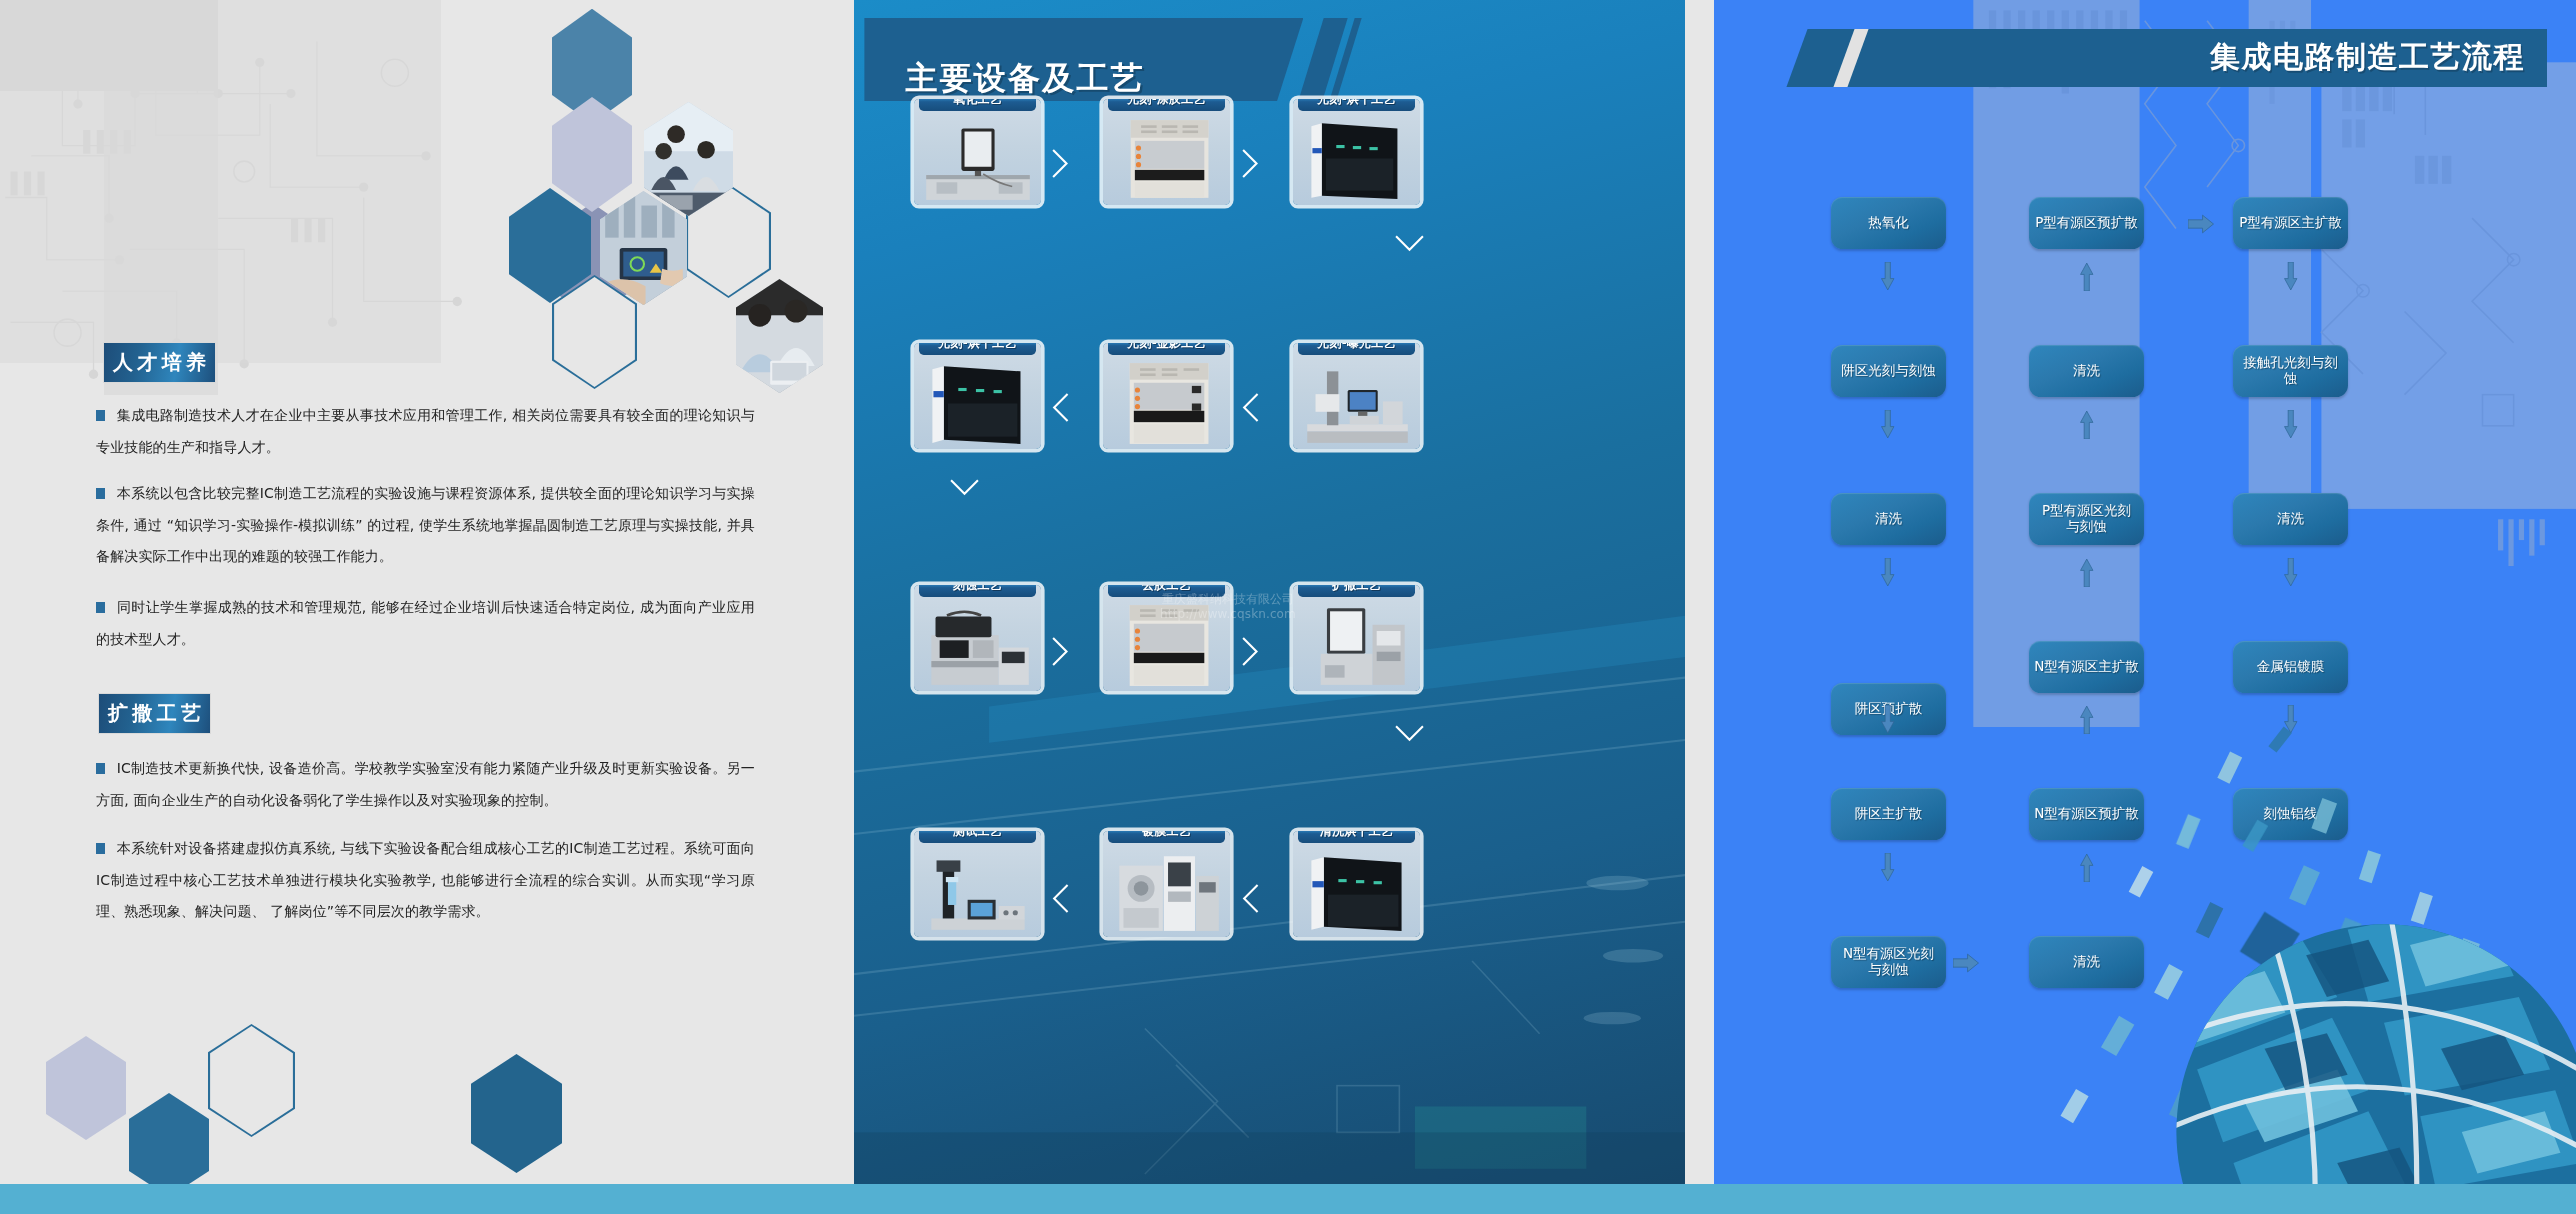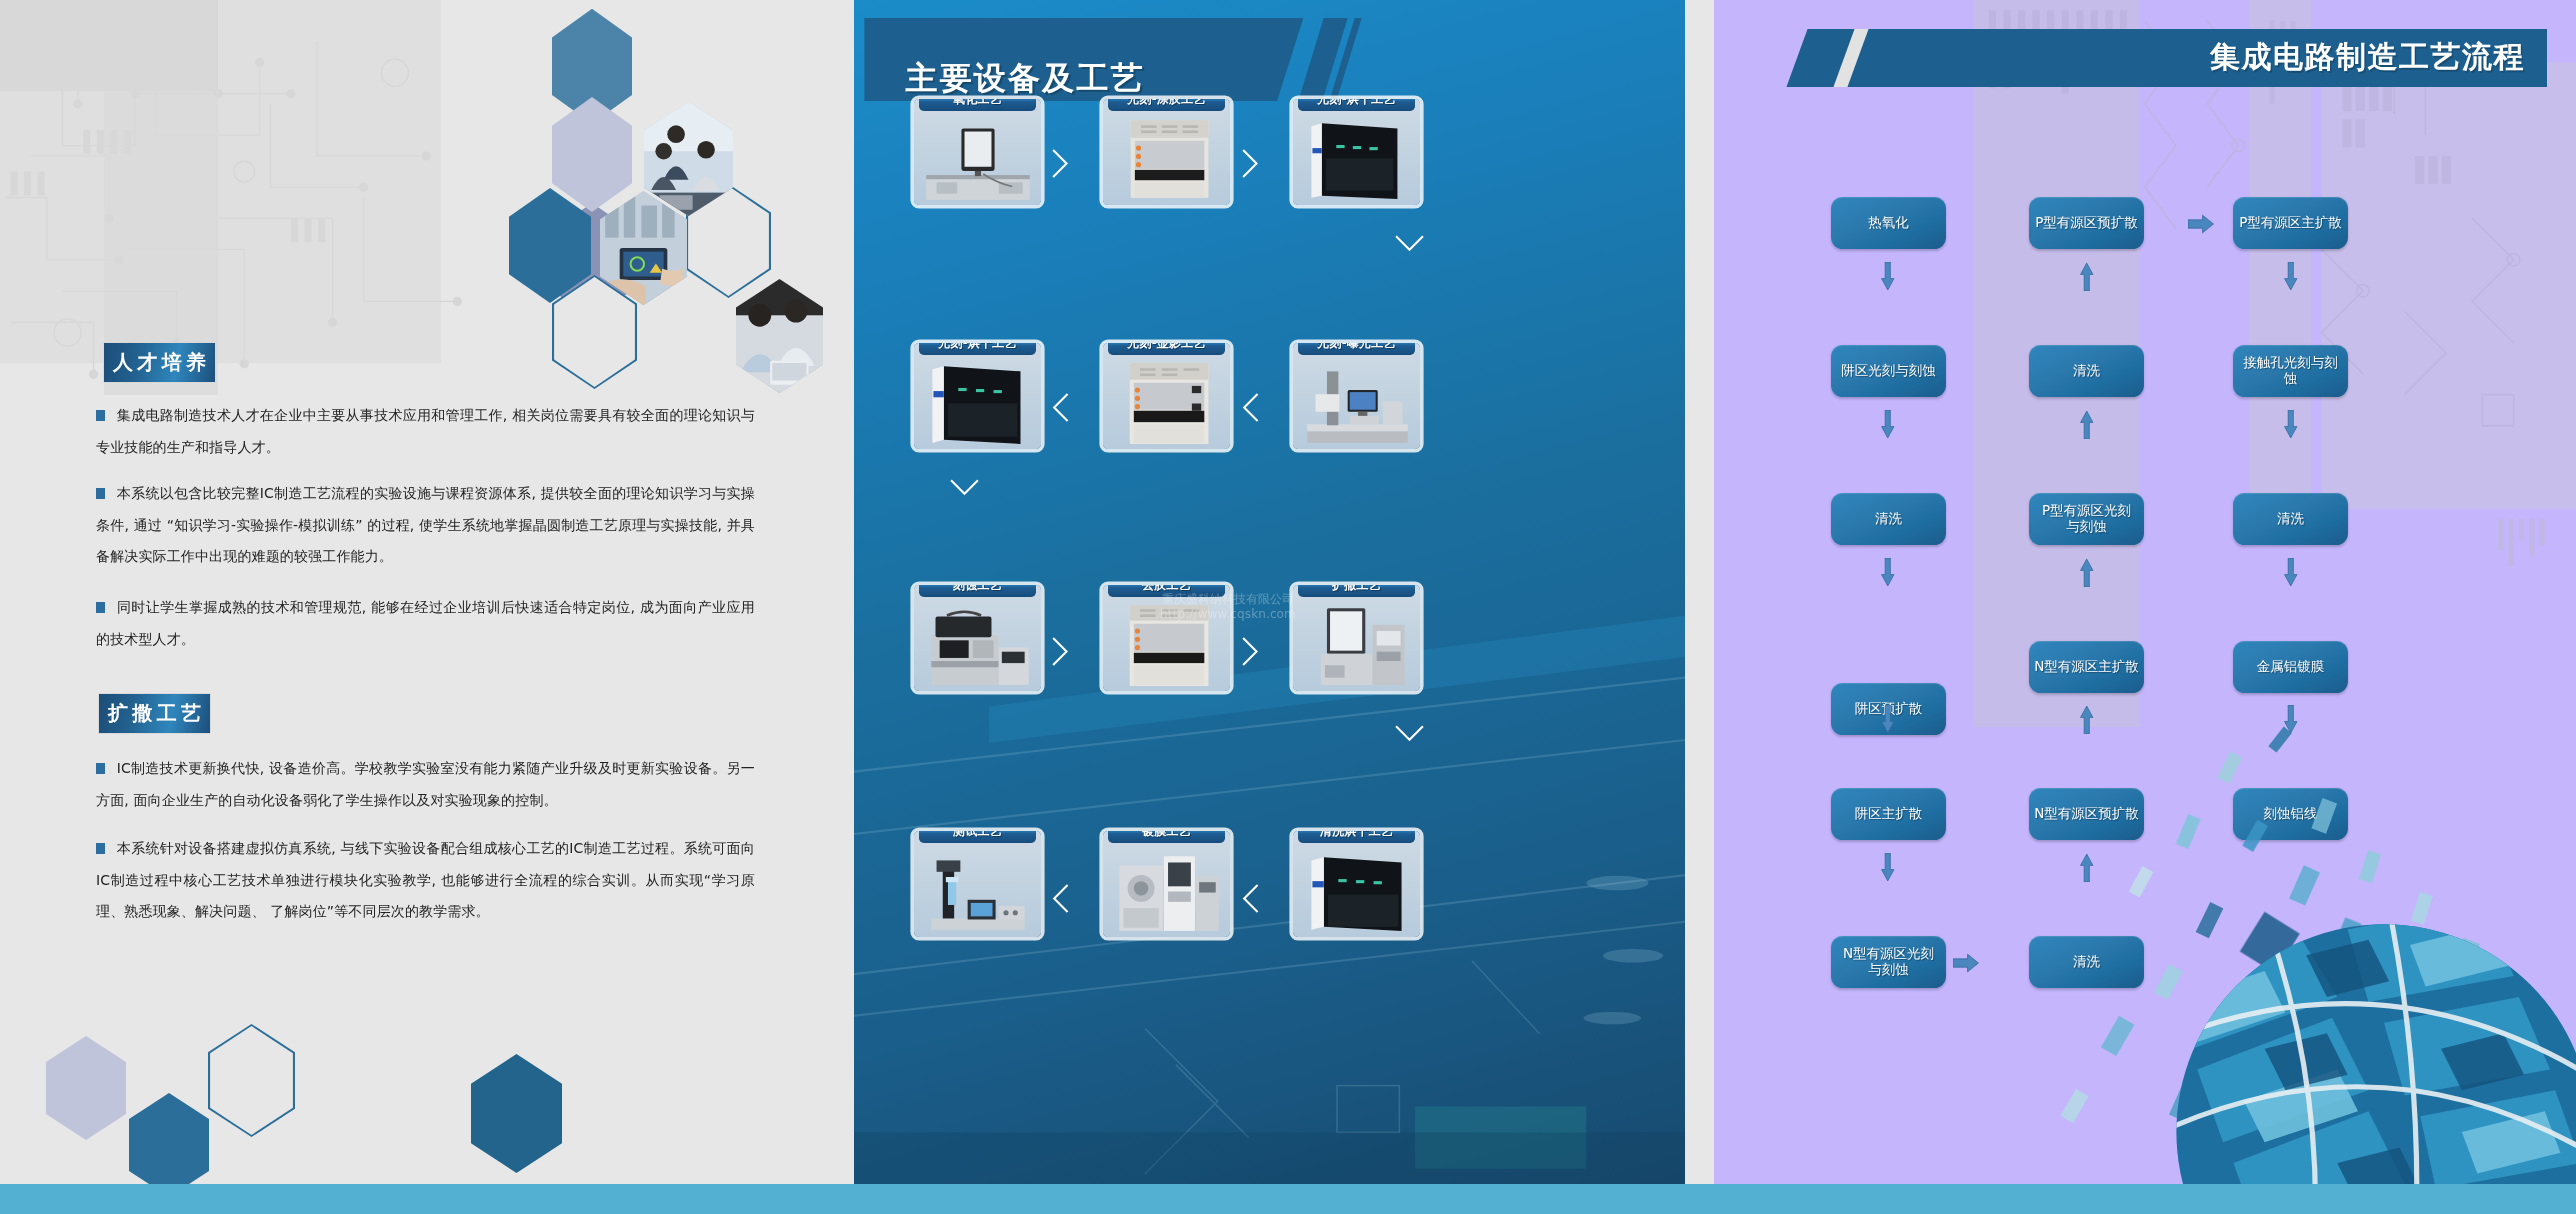--- a/index.html
+++ b/index.html
@@ -10,21 +10,21 @@
     position: relative;
   }
 
   
   .panel { position: absolute; top: 0; height: 1215px; }
 
   #left-panel  { left: 0;     width: 831px; background: #e7e7e7; overflow: hidden; }
   #mid-panel   { left: 854px; width: 831px;
                  background: linear-gradient(165deg,#1b8cc8 0%,#1a80bc 18%,#1a6f9f 45%,#1a5f8c 72%,#17486c 100%);
                  overflow: hidden; }
-  #right-panel { left: 1714px; width: 862px; background: #c4b5fd; overflow: hidden; }
+  #right-panel { left: 1714px; width: 862px; background: #3b82f6; overflow: hidden; }
 
   #gap1 { position:absolute; left:831px; top:0; width:23.4px; height:1215px; background:#e7e7e7; }
   #gap2 { position:absolute; left:1685px; top:0; width:29px; height:1215px; background:#e7e7e7; }
 
   #bottom-bar { position: absolute; left:0; bottom:0; width:2576px; height:31px; background:#54b0d2; z-index: 60;}
 
   
   #circuit-bg {
     position:absolute; left:0; top:0; width:478px; height:395px;
     opacity:.55;

